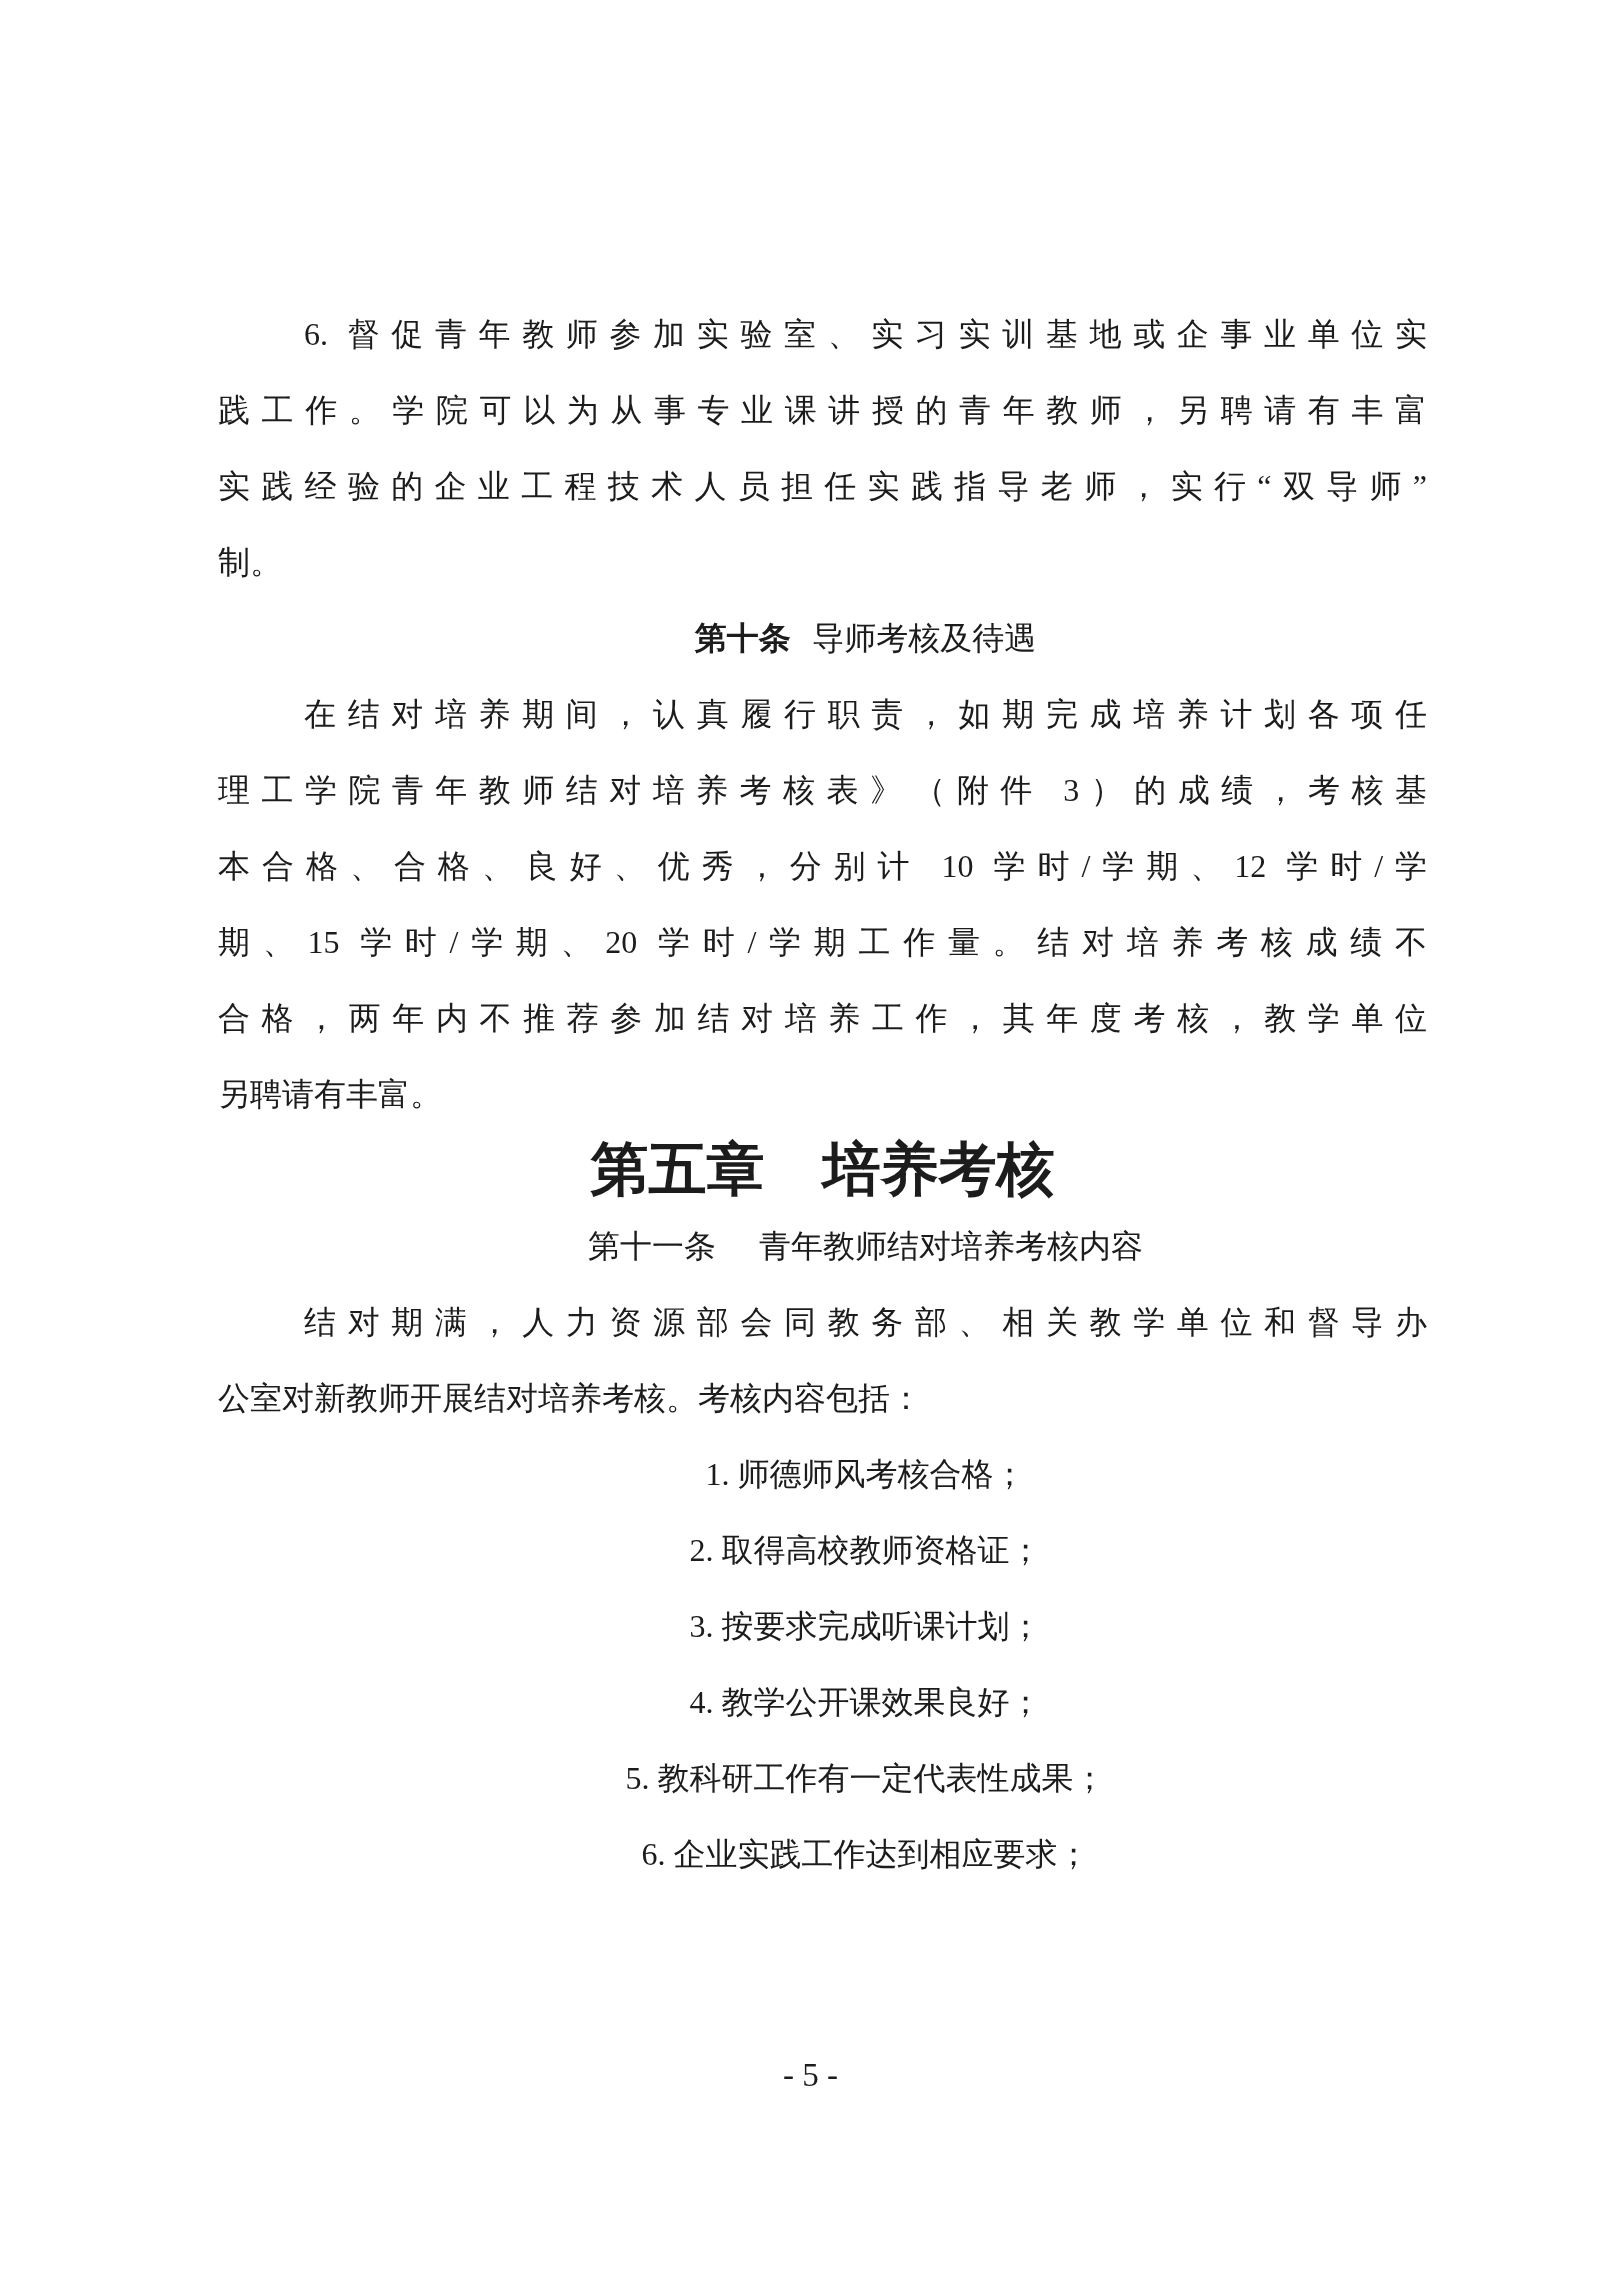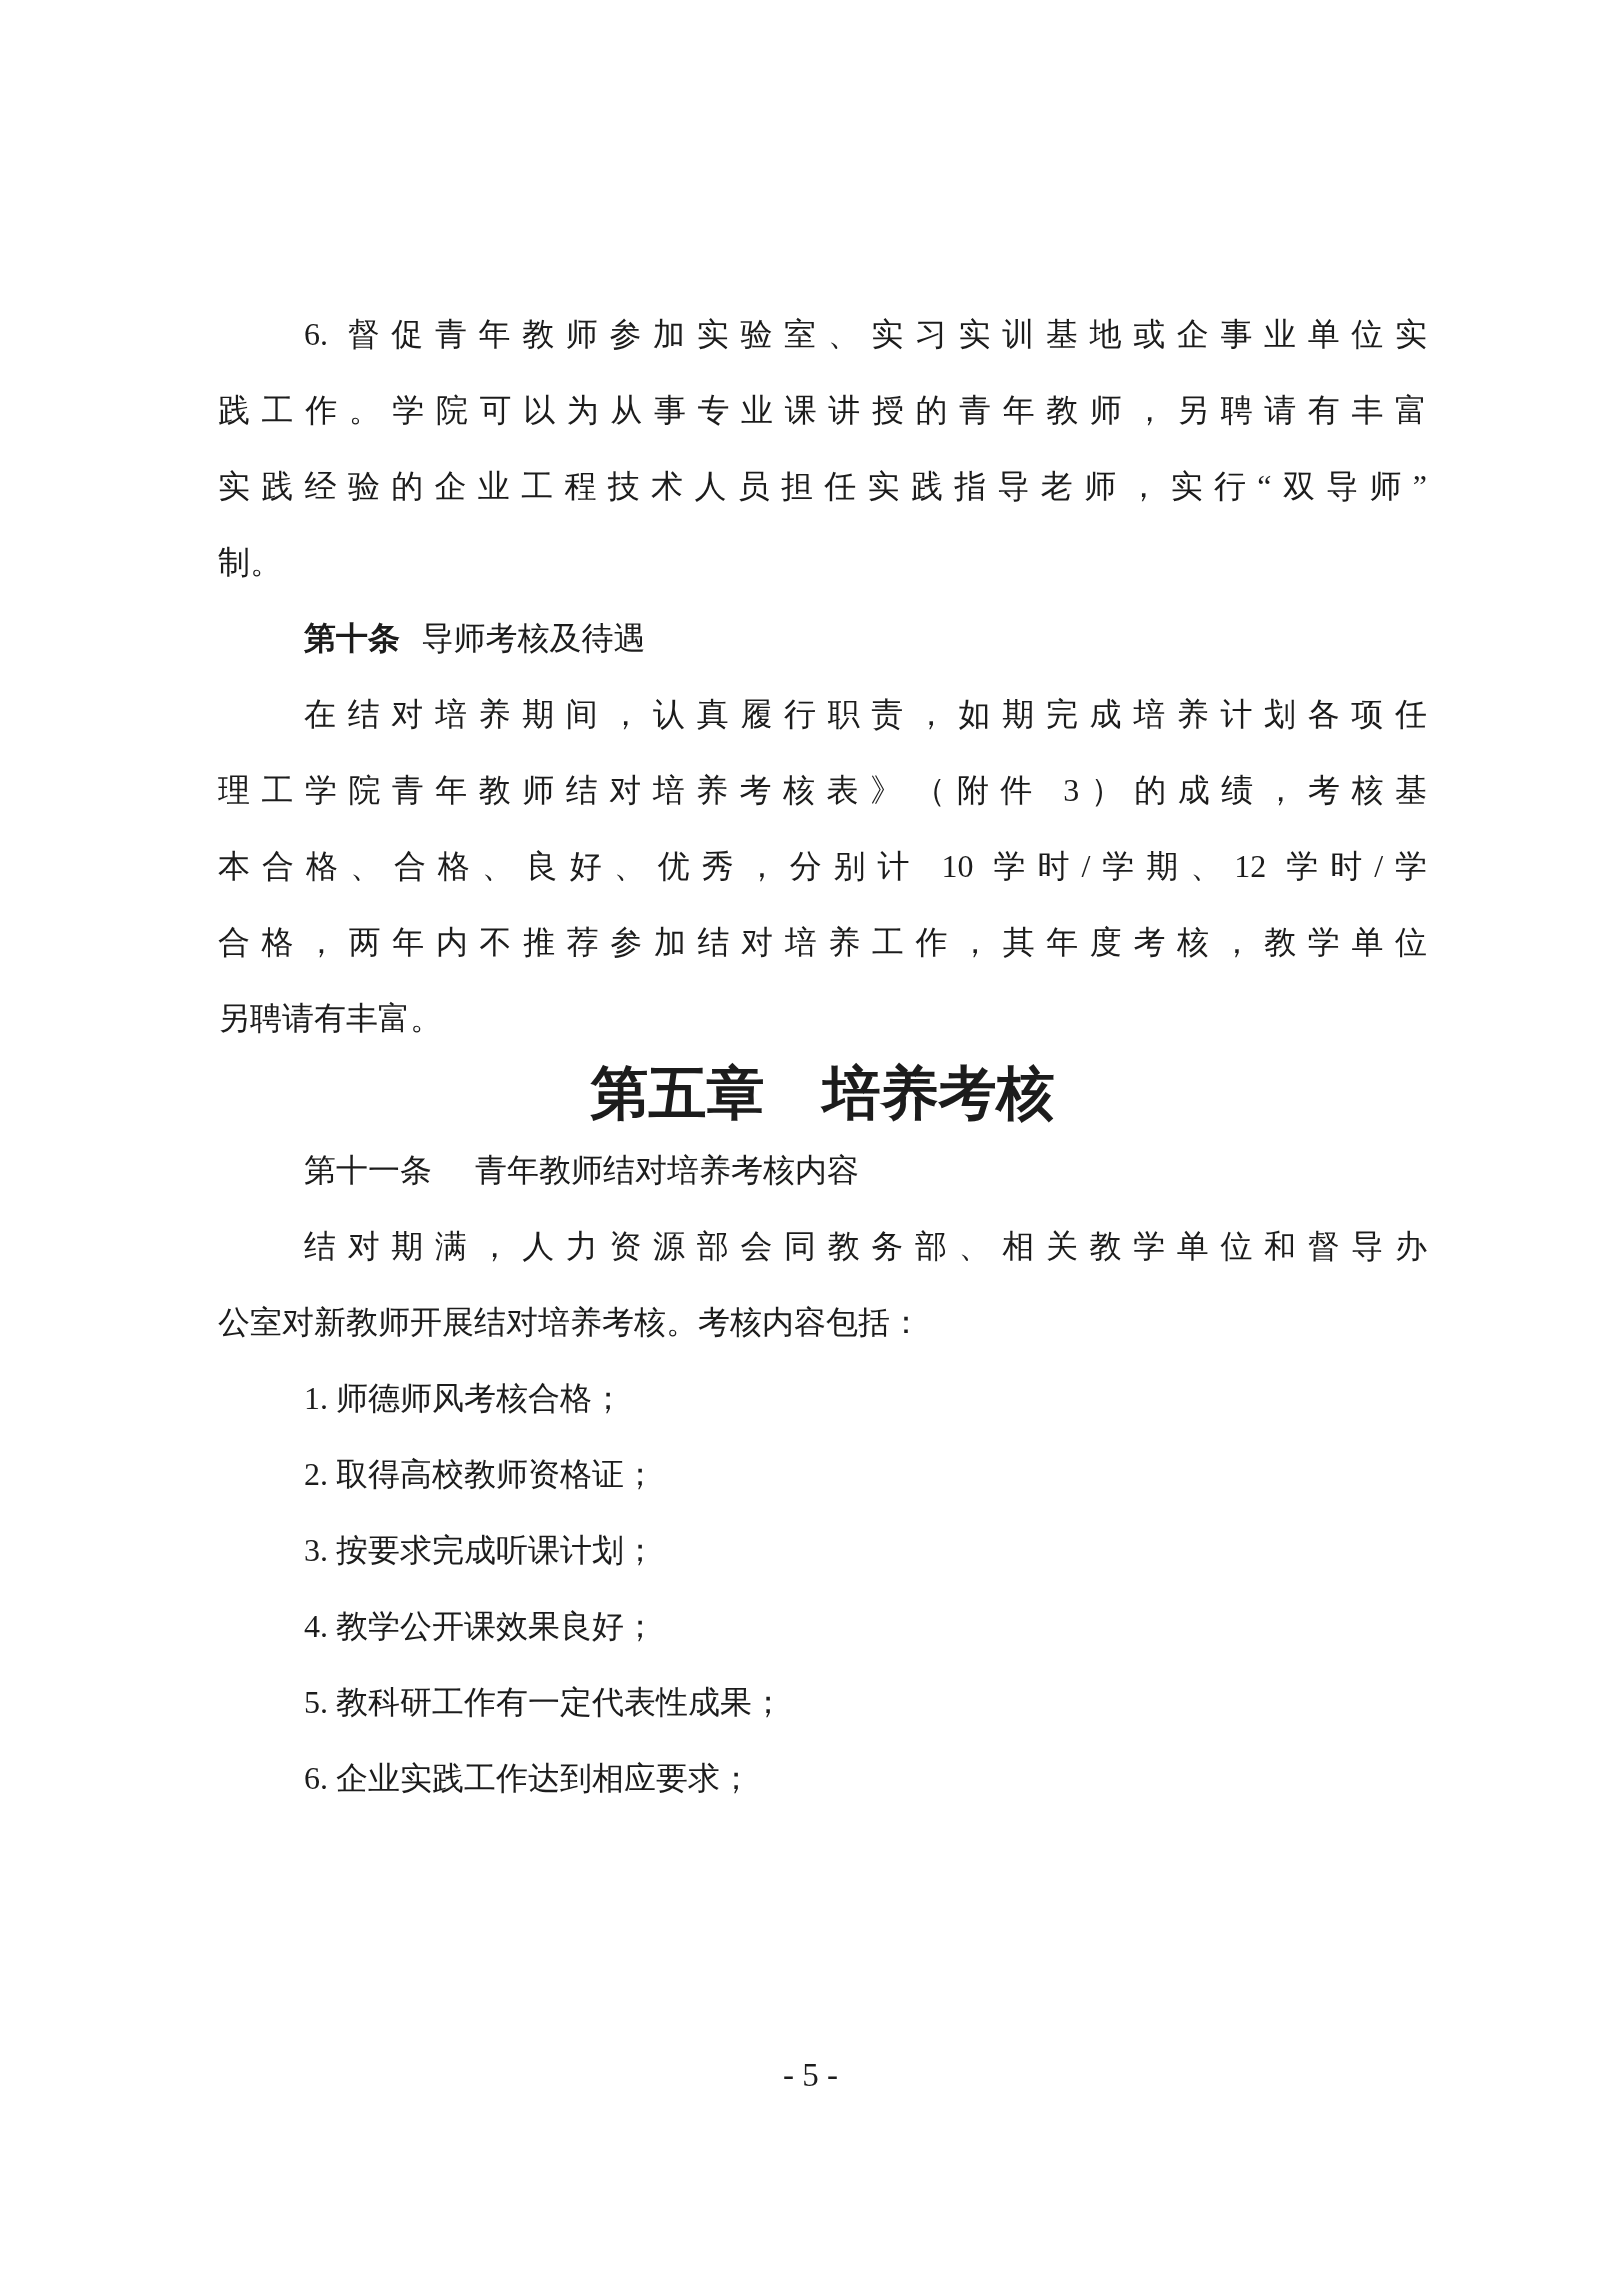--- a/index.html
+++ b/index.html
@@ -29,20 +29,21 @@
   }
   
   .j {
     text-align: justify;
     text-align-last: justify;
     text-justify: inter-character;
   }
   
   .ind {
     text-indent: 86px;
+    text-align: center;
   }
   .num {
     font-weight: bold;
     margin-right: 21.6px;
   }
   .num-wide {
     font-weight: normal;
     margin-right: 43px;
   }
   .chapter {
@@ -71,20 +72,21 @@
   <div class="line j ind">6. 督促青年教师参加实验室、实习实训基地或企事业单位实</div>
   <div class="line j">践工作。学院可以为从事专业课讲授的青年教师，另聘请有丰富</div>
   <div class="line j">实践经验的企业工程技术人员担任实践指导老师，实行“双导师”</div>
   <div class="line">制。</div>
 
   <div class="line ind"><span class="num">第十条</span><span>导师考核及待遇</span></div>
 
   <div class="line j ind">在结对培养期间，认真履行职责，如期完成培养计划各项任</div>
   <div class="line j">理工学院青年教师结对培养考核表》（附件 3）的成绩，考核基</div>
   <div class="line j">本合格、合格、良好、优秀，分别计 10 学时/学期、12 学时/学</div>
+  <div class="line j">期、15 学时/学期、20 学时/学期工作量。结对培养考核成绩不</div>
   <div class="line j">合格，两年内不推荐参加结对培养工作，其年度考核，教学单位</div>
   <div class="line">另聘请有丰富。</div>
 
   <div class="line chapter">第五章　培养考核</div>
 
   <div class="line ind"><span class="num-wide">第十一条</span><span>青年教师结对培养考核内容</span></div>
 
   <div class="line j ind">结对期满，人力资源部会同教务部、相关教学单位和督导办</div>
   <div class="line">公室对新教师开展结对培养考核。考核内容包括：</div>
 

